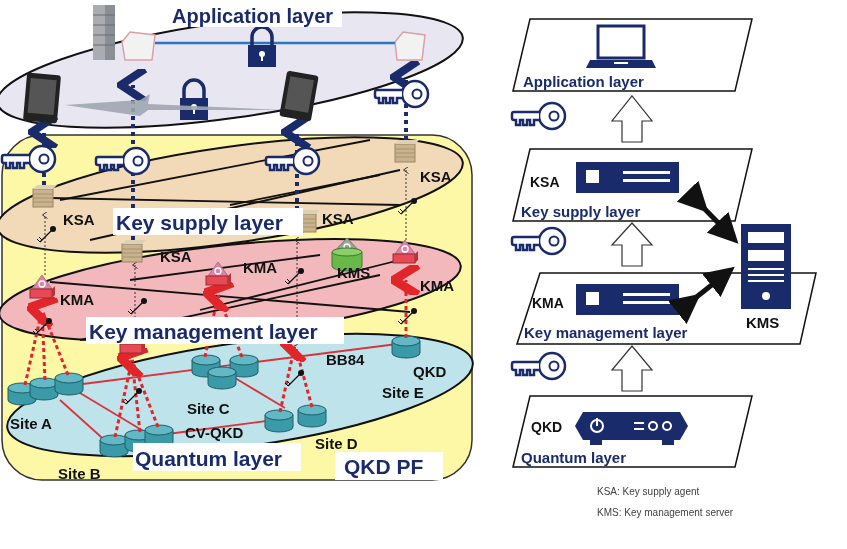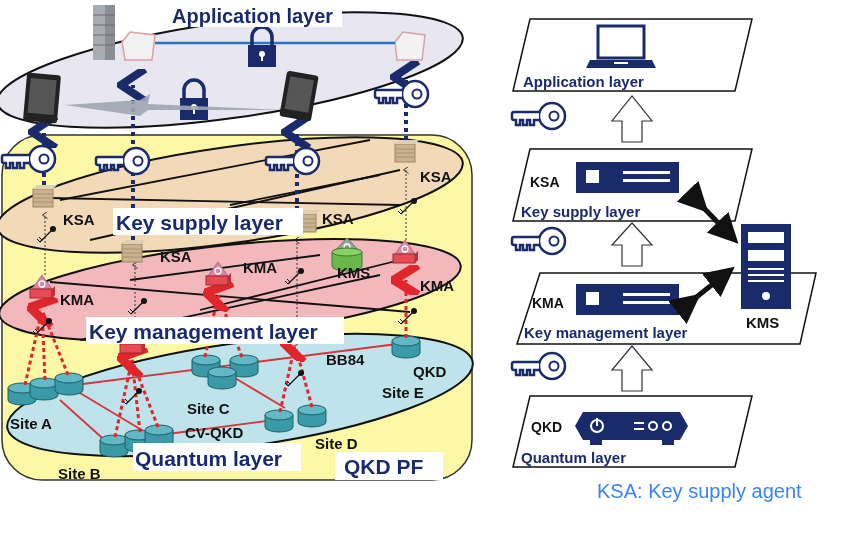--- a/index.html
+++ b/index.html
@@ -1,20 +1,20 @@
 <!DOCTYPE html>
 <html><head>
 <meta charset="utf-8">
 <style>
   html, body { margin:0; padding:0; background:#ffffff; }
   body { width:847px; height:549px; position:relative; overflow:hidden; font-family:"Liberation Sans", sans-serif; }
   svg { position:absolute; left:0; top:0; }
   .lbl { font-family:"Liberation Sans", sans-serif; font-weight:bold; fill:#111; }
   .lblnavy { font-family:"Liberation Sans", sans-serif; font-weight:bold; fill:#1a2b6b; }
-  .legend { position:absolute; left:597px; top:481px; font-family:"Liberation Sans", sans-serif; font-size:20px; color:#3b82f6; line-height:21px; }
+  .legend { position:absolute; left:597px; top:481px; font-family:"Liberation Sans", sans-serif; font-size:10px; color:#404040; line-height:21px; }
 </style>
 </head>
 <body>
 
 <svg width="847" height="549" viewBox="0 0 847 549">
   <defs>
     <marker id="arrNavy" markerWidth="8" markerHeight="8" refX="4" refY="4" orient="auto">
       <path d="M0,7 L4,1 L8,7" fill="none" stroke="#1a2b6b" stroke-width="2"></path>
     </marker>
     <marker id="arrRed" markerWidth="10" markerHeight="10" refX="5" refY="5" orient="auto">
@@ -301,13 +301,14 @@
   <text class="lbl" x="746" y="328" font-size="15">KMS</text>
 
   <g stroke="#111" stroke-width="5" fill="none">
     <line x1="698" y1="202" x2="728" y2="233" marker-start="url(#blkHead)" marker-end="url(#blkHead)"></line>
     <line x1="689" y1="303" x2="723" y2="276" marker-start="url(#blkHead)" marker-end="url(#blkHead)"></line>
   </g>
 </svg>
 
 <div class="legend">
   <div>KSA: Key supply agent</div>
+  <div>KMS: Key management server</div>
 </div>
 
 </body></html>

